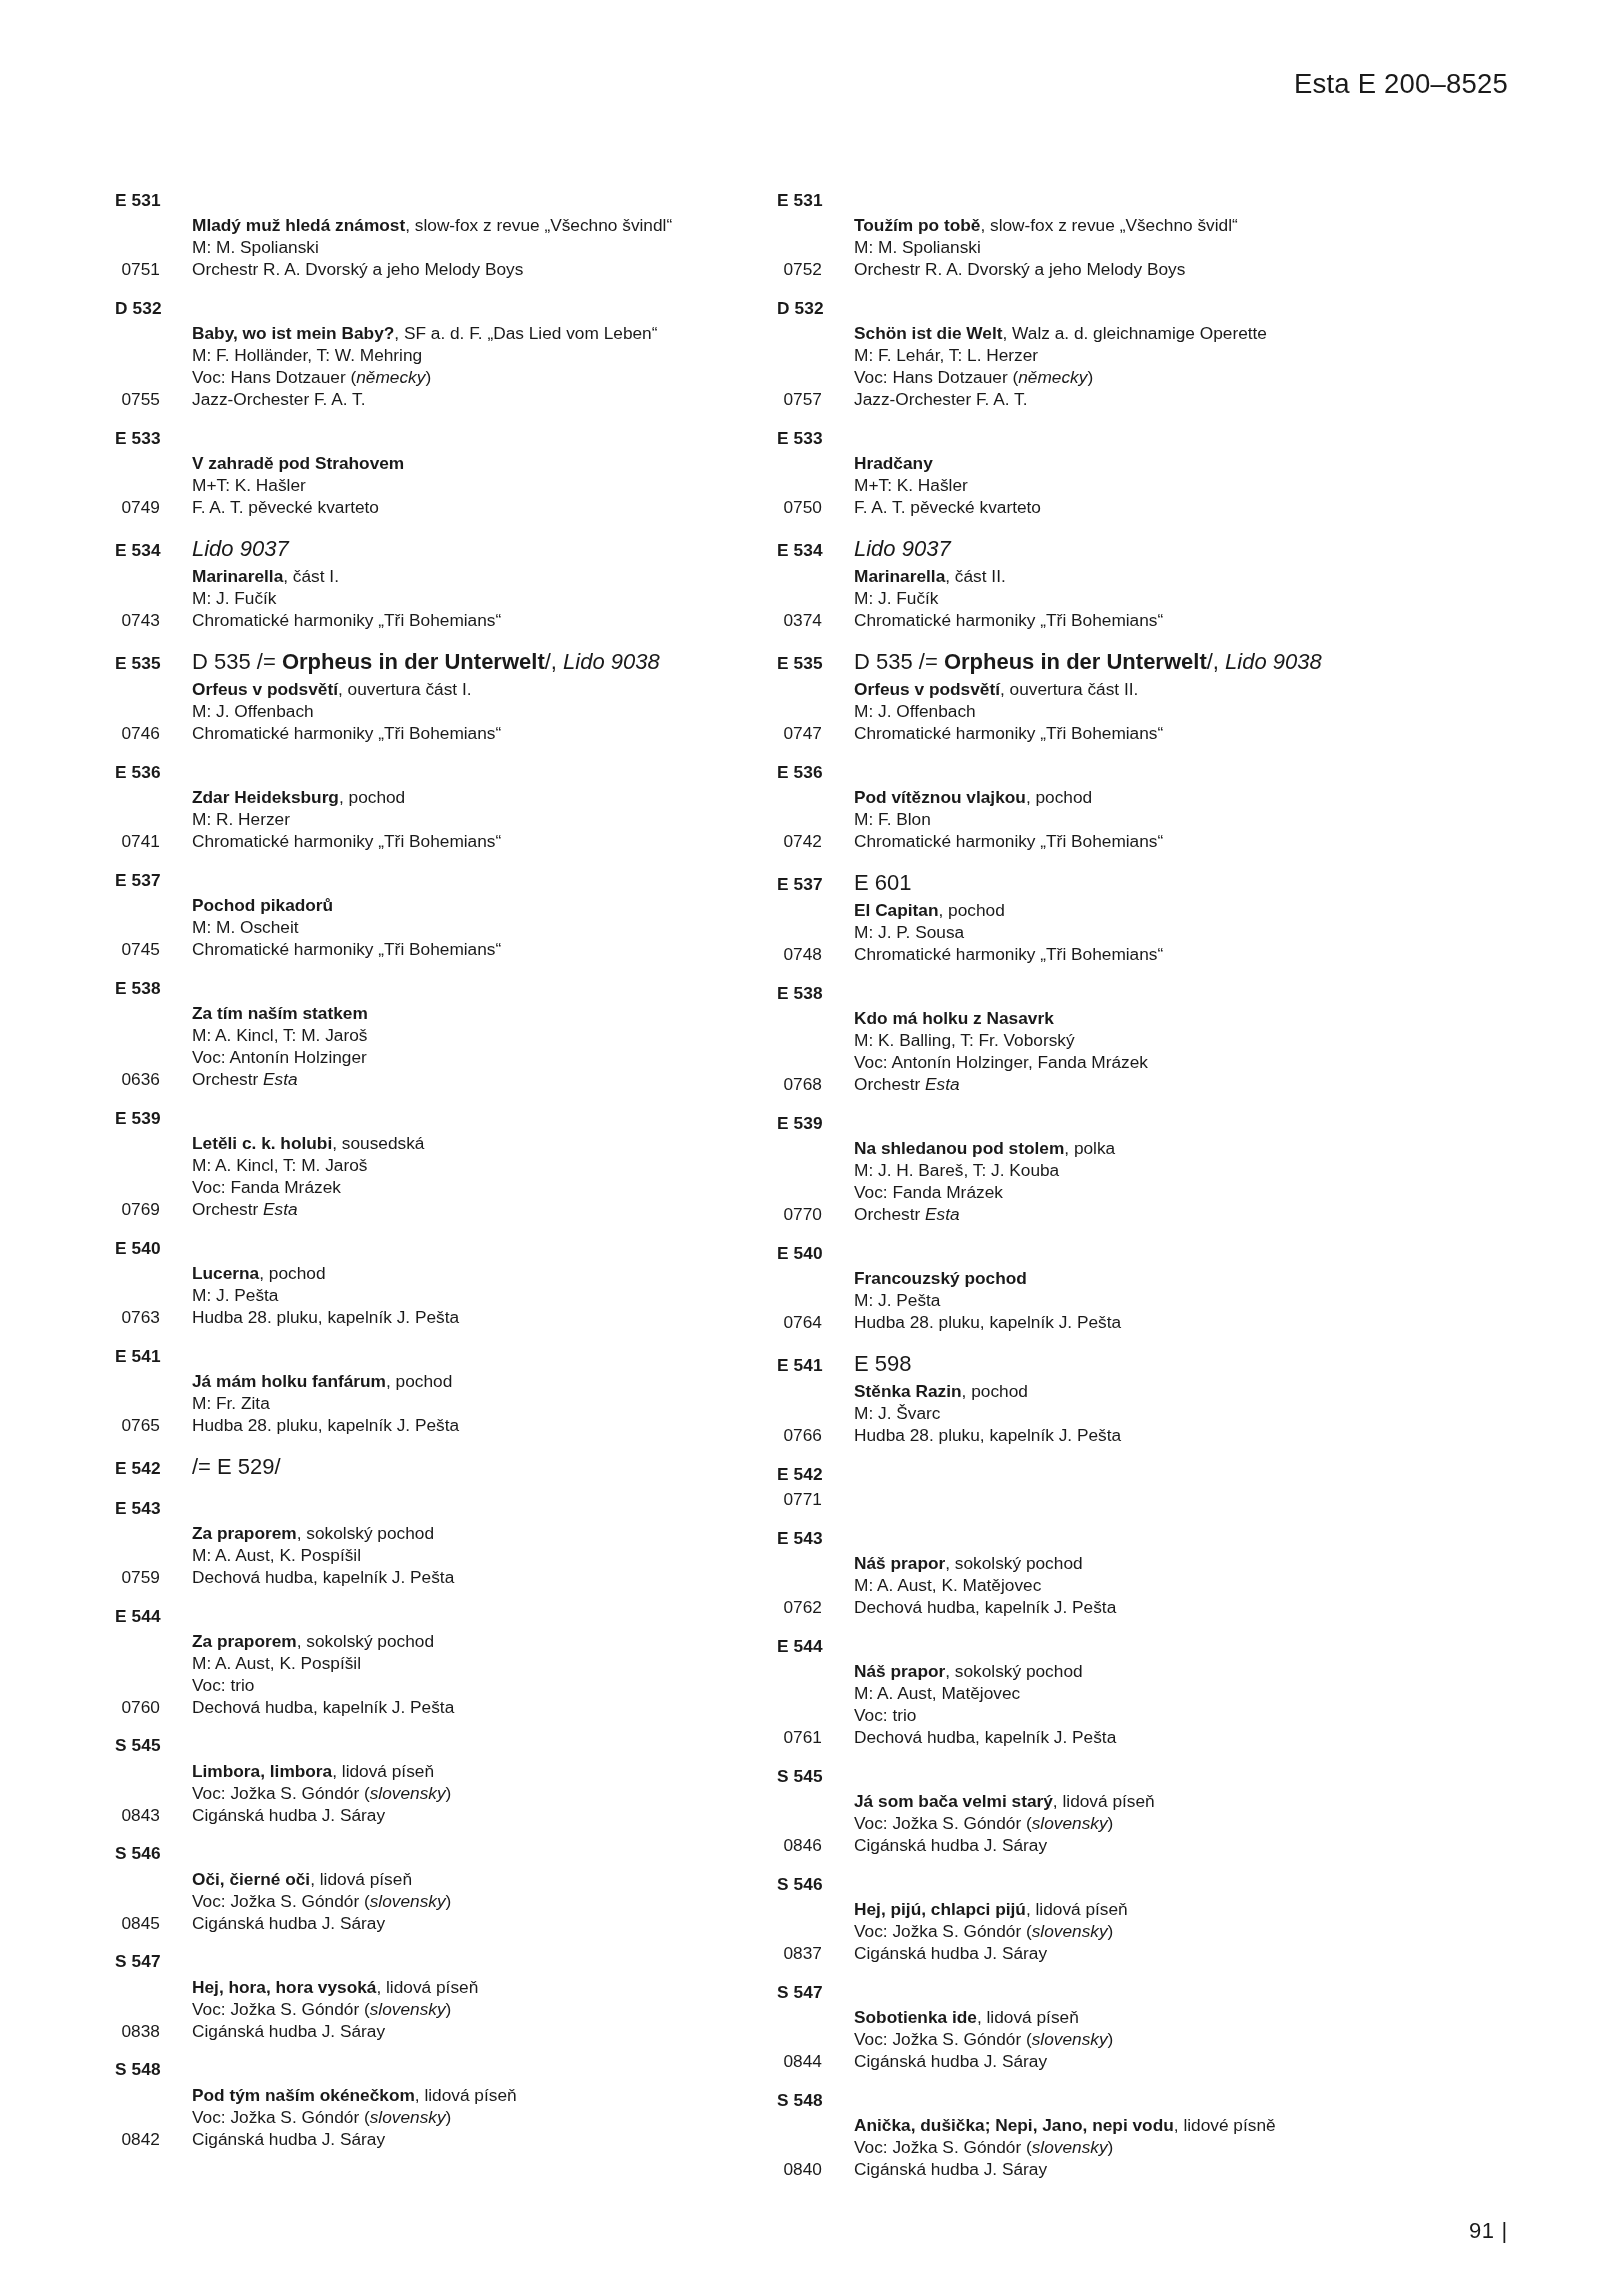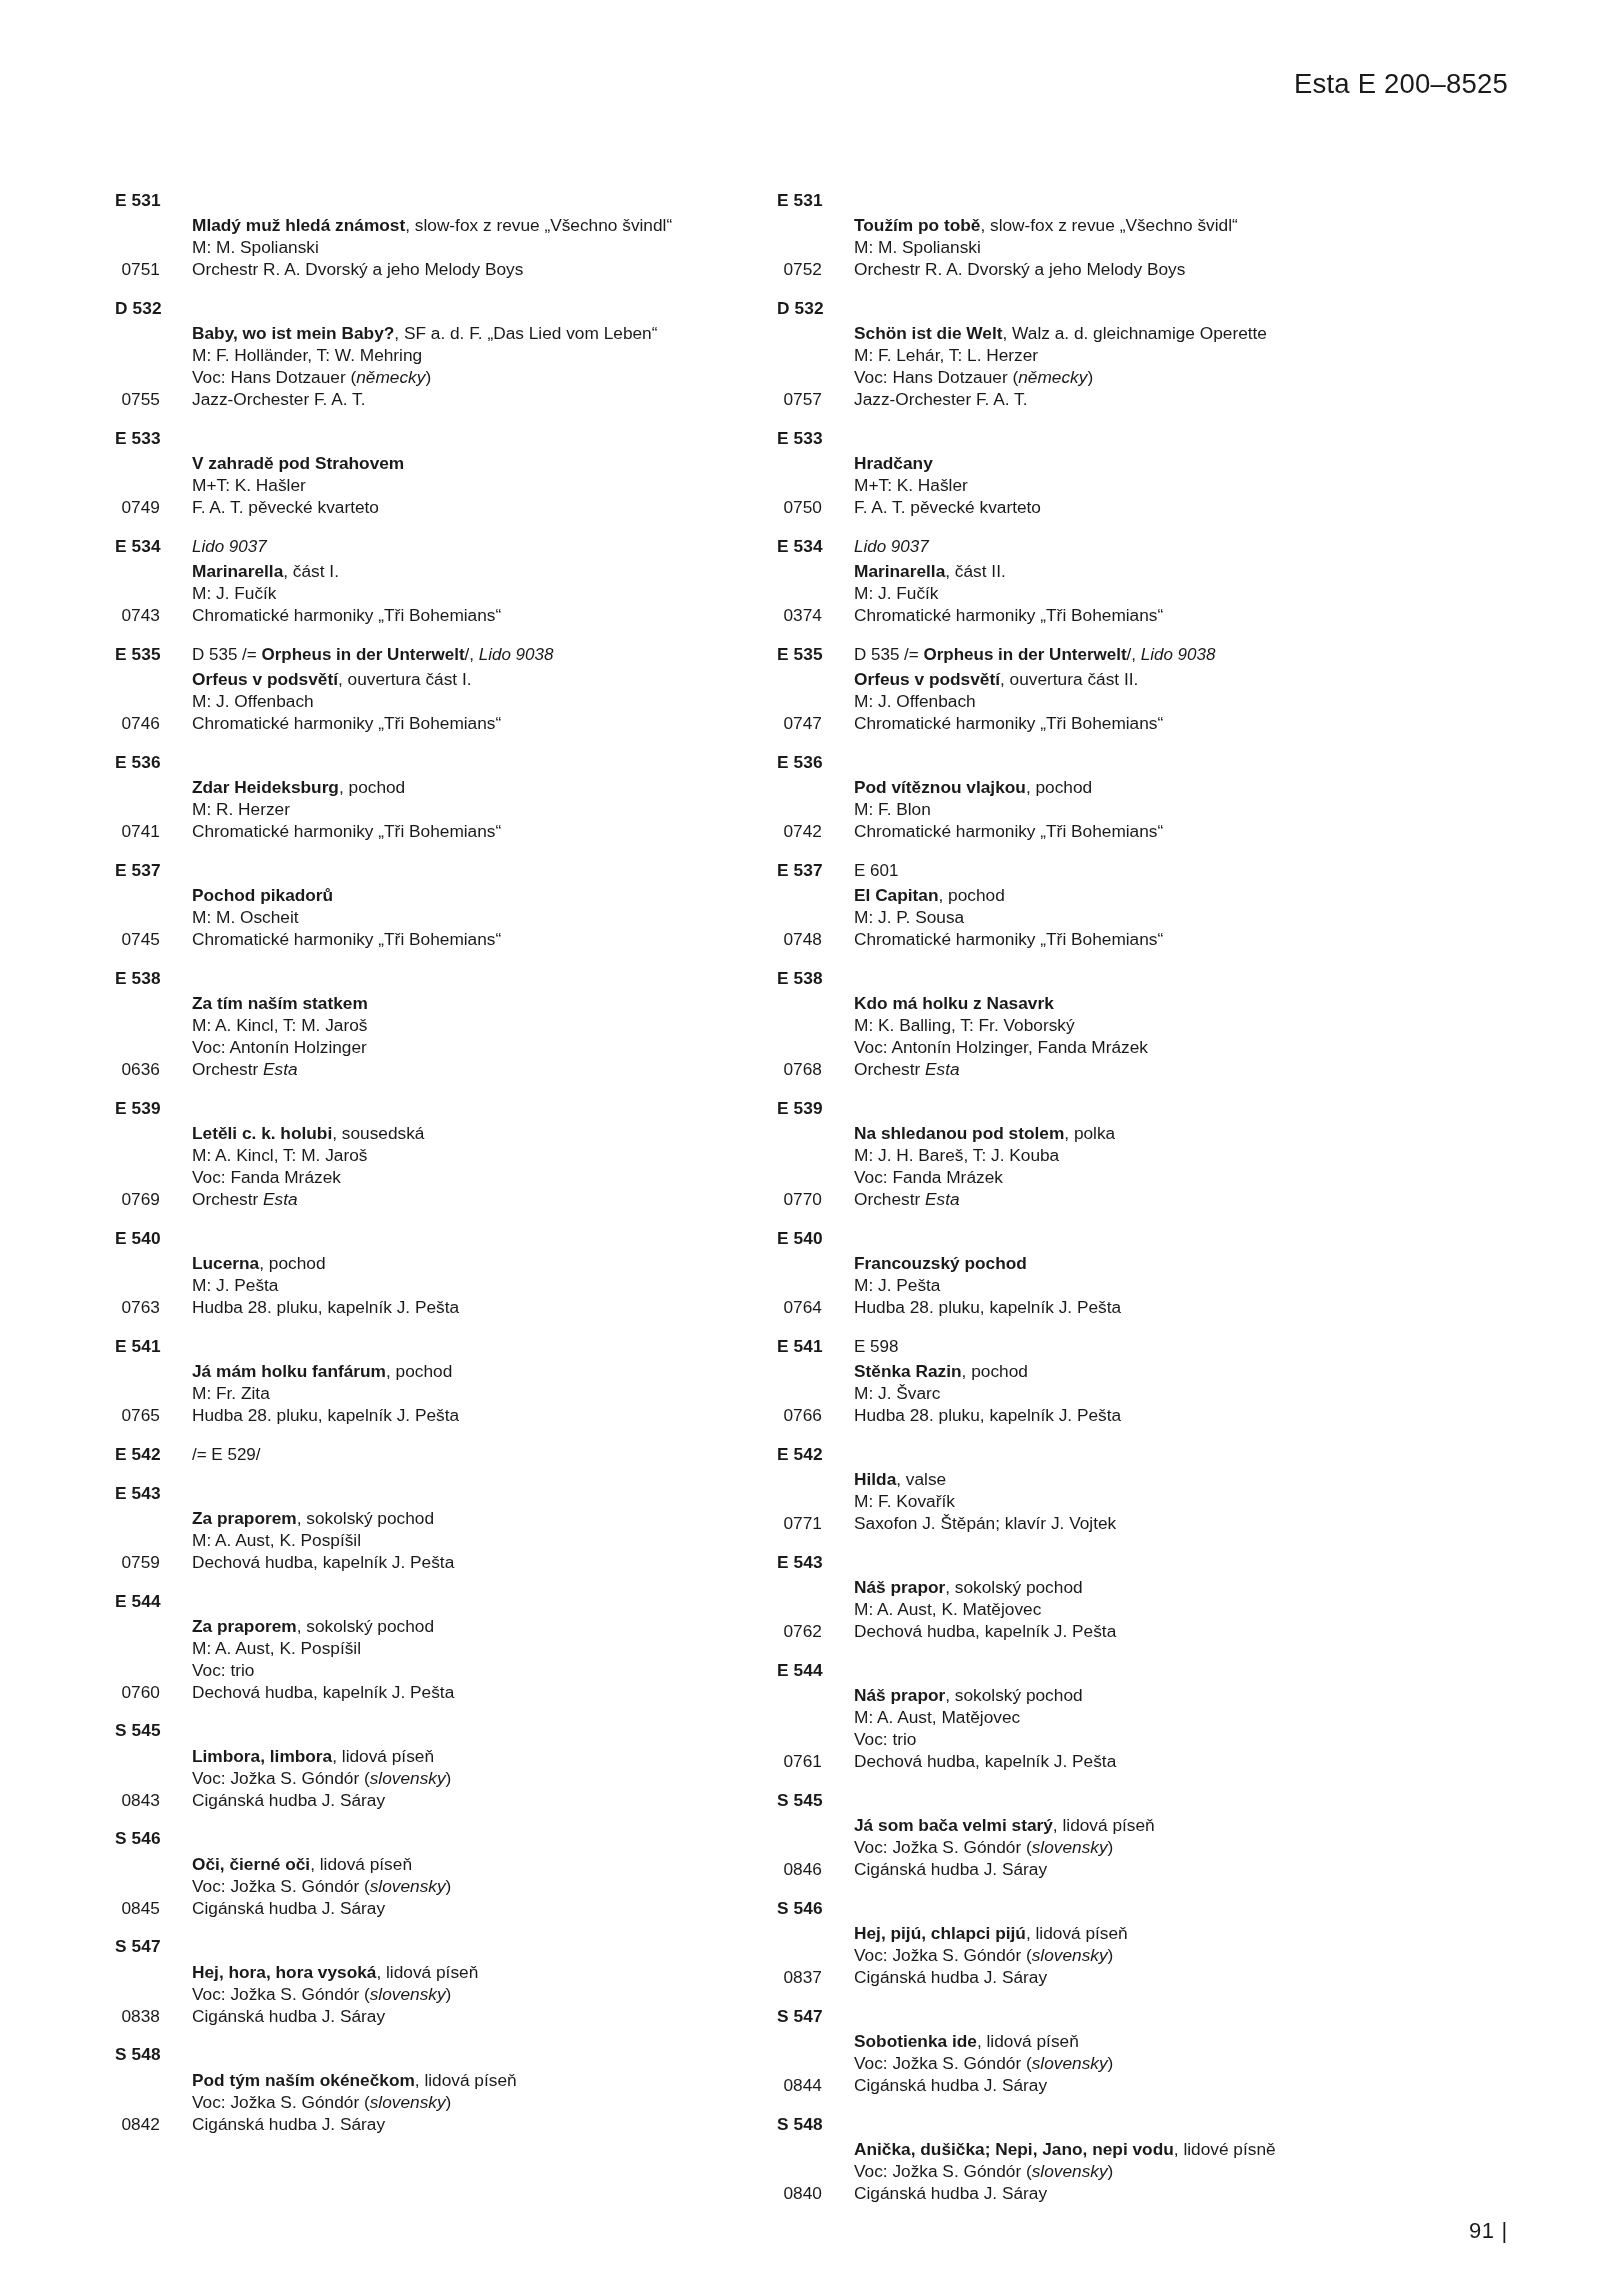--- a/index.html
+++ b/index.html
@@ -57,21 +57,21 @@
     min-height: 19.6px;
   }
   .cat {
     flex: 0 0 77px;
     font-size: 17.3px;
     font-weight: 700;
     letter-spacing: 0.1px;
     white-space: nowrap;
   }
   .xref {
-    font-size: 17px;
+    font-size: 22px;
     font-weight: 400;
     white-space: nowrap;
   }
   .xref i { font-style: italic; }
   .xref b { font-weight: 700; }
 
   .body-row {
     display: flex;
     align-items: flex-end;
     margin-top: 3.3px;
@@ -528,25 +528,20 @@
             </div>
           </div>
         </div>
         <div class="entry">
           <div class="label-row">
             <div class="cat">E 542</div>
             <div class="xref"></div>
           </div>
           <div class="body-row">
             <div class="matrix">0771</div>
-            <div class="lines">
-              <div class="line title"><b>Hilda</b>, valse</div>
-              <div class="line">M: F. Kovařík</div>
-              <div class="line">Saxofon J. Štěpán; klavír J. Vojtek</div>
-            </div>
           </div>
         </div>
         <div class="entry">
           <div class="label-row">
             <div class="cat">E 543</div>
             <div class="xref"></div>
           </div>
           <div class="body-row">
             <div class="matrix">0762</div>
             <div class="lines">

